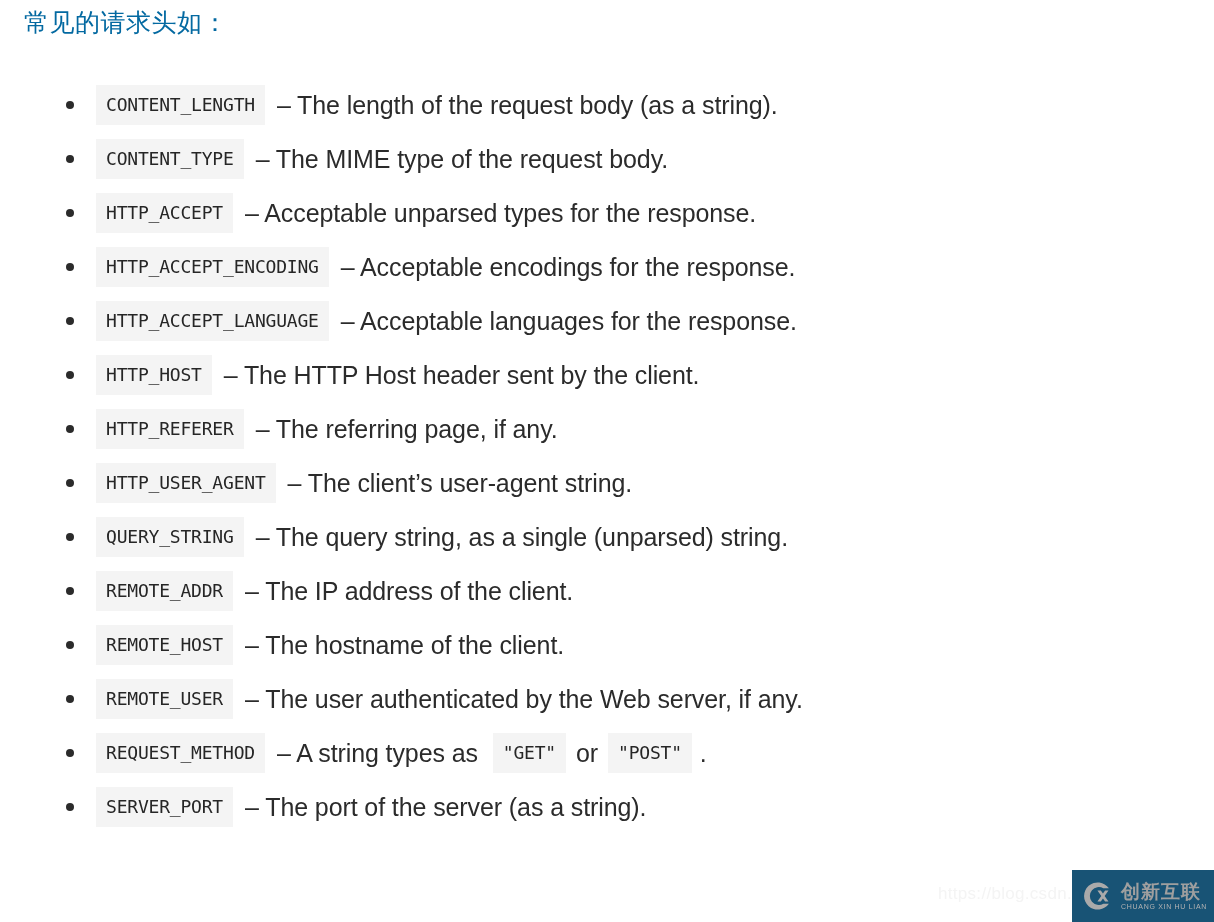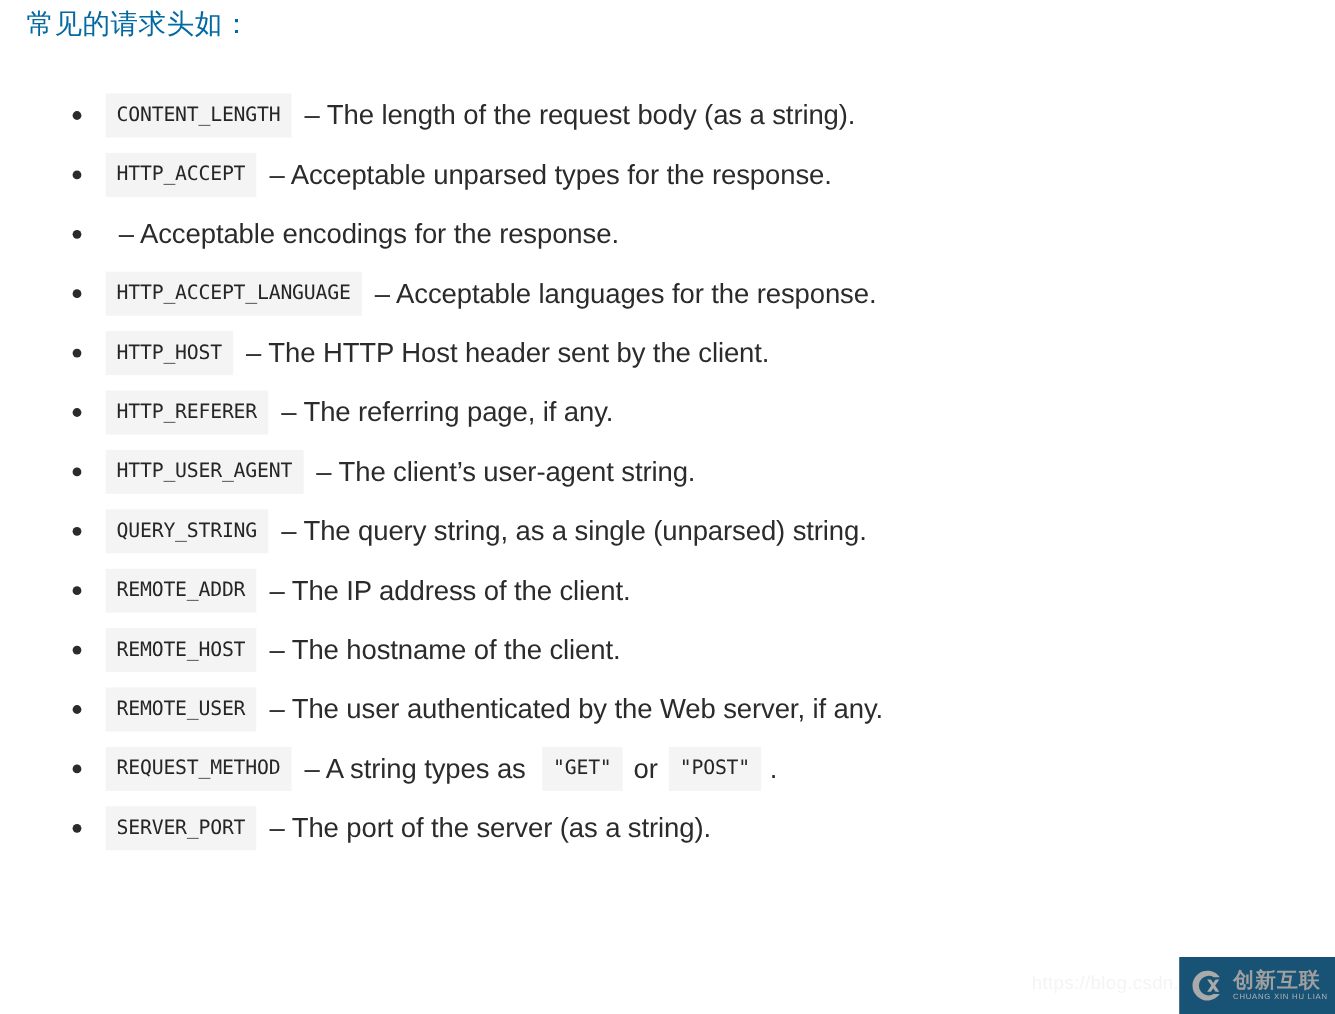--- a/index.html
+++ b/index.html
@@ -160,25 +160,31 @@
   <div class="intro">常见的请求头如：</div>
 
   <ul class="header-list" id="header-list">
       <li class="header-item">
         <span class="bullet"></span>
         <code>CONTENT_LENGTH</code>
         <span class="desc dash">– The length of the request body (as a string).</span>
       </li>
       <li class="header-item">
         <span class="bullet"></span>
+        <code>CONTENT_TYPE</code>
+        <span class="desc dash">– The MIME type of the request body.</span>
+      </li>
+      <li class="header-item">
+        <span class="bullet"></span>
         <code>HTTP_ACCEPT</code>
         <span class="desc dash">– Acceptable unparsed types for the response.</span>
       </li>
       <li class="header-item">
         <span class="bullet"></span>
+        <code>HTTP_ACCEPT_ENCODING</code>
         <span class="desc dash">– Acceptable encodings for the response.</span>
       </li>
       <li class="header-item">
         <span class="bullet"></span>
         <code>HTTP_ACCEPT_LANGUAGE</code>
         <span class="desc dash">– Acceptable languages for the response.</span>
       </li>
       <li class="header-item">
         <span class="bullet"></span>
         <code>HTTP_HOST</code>

